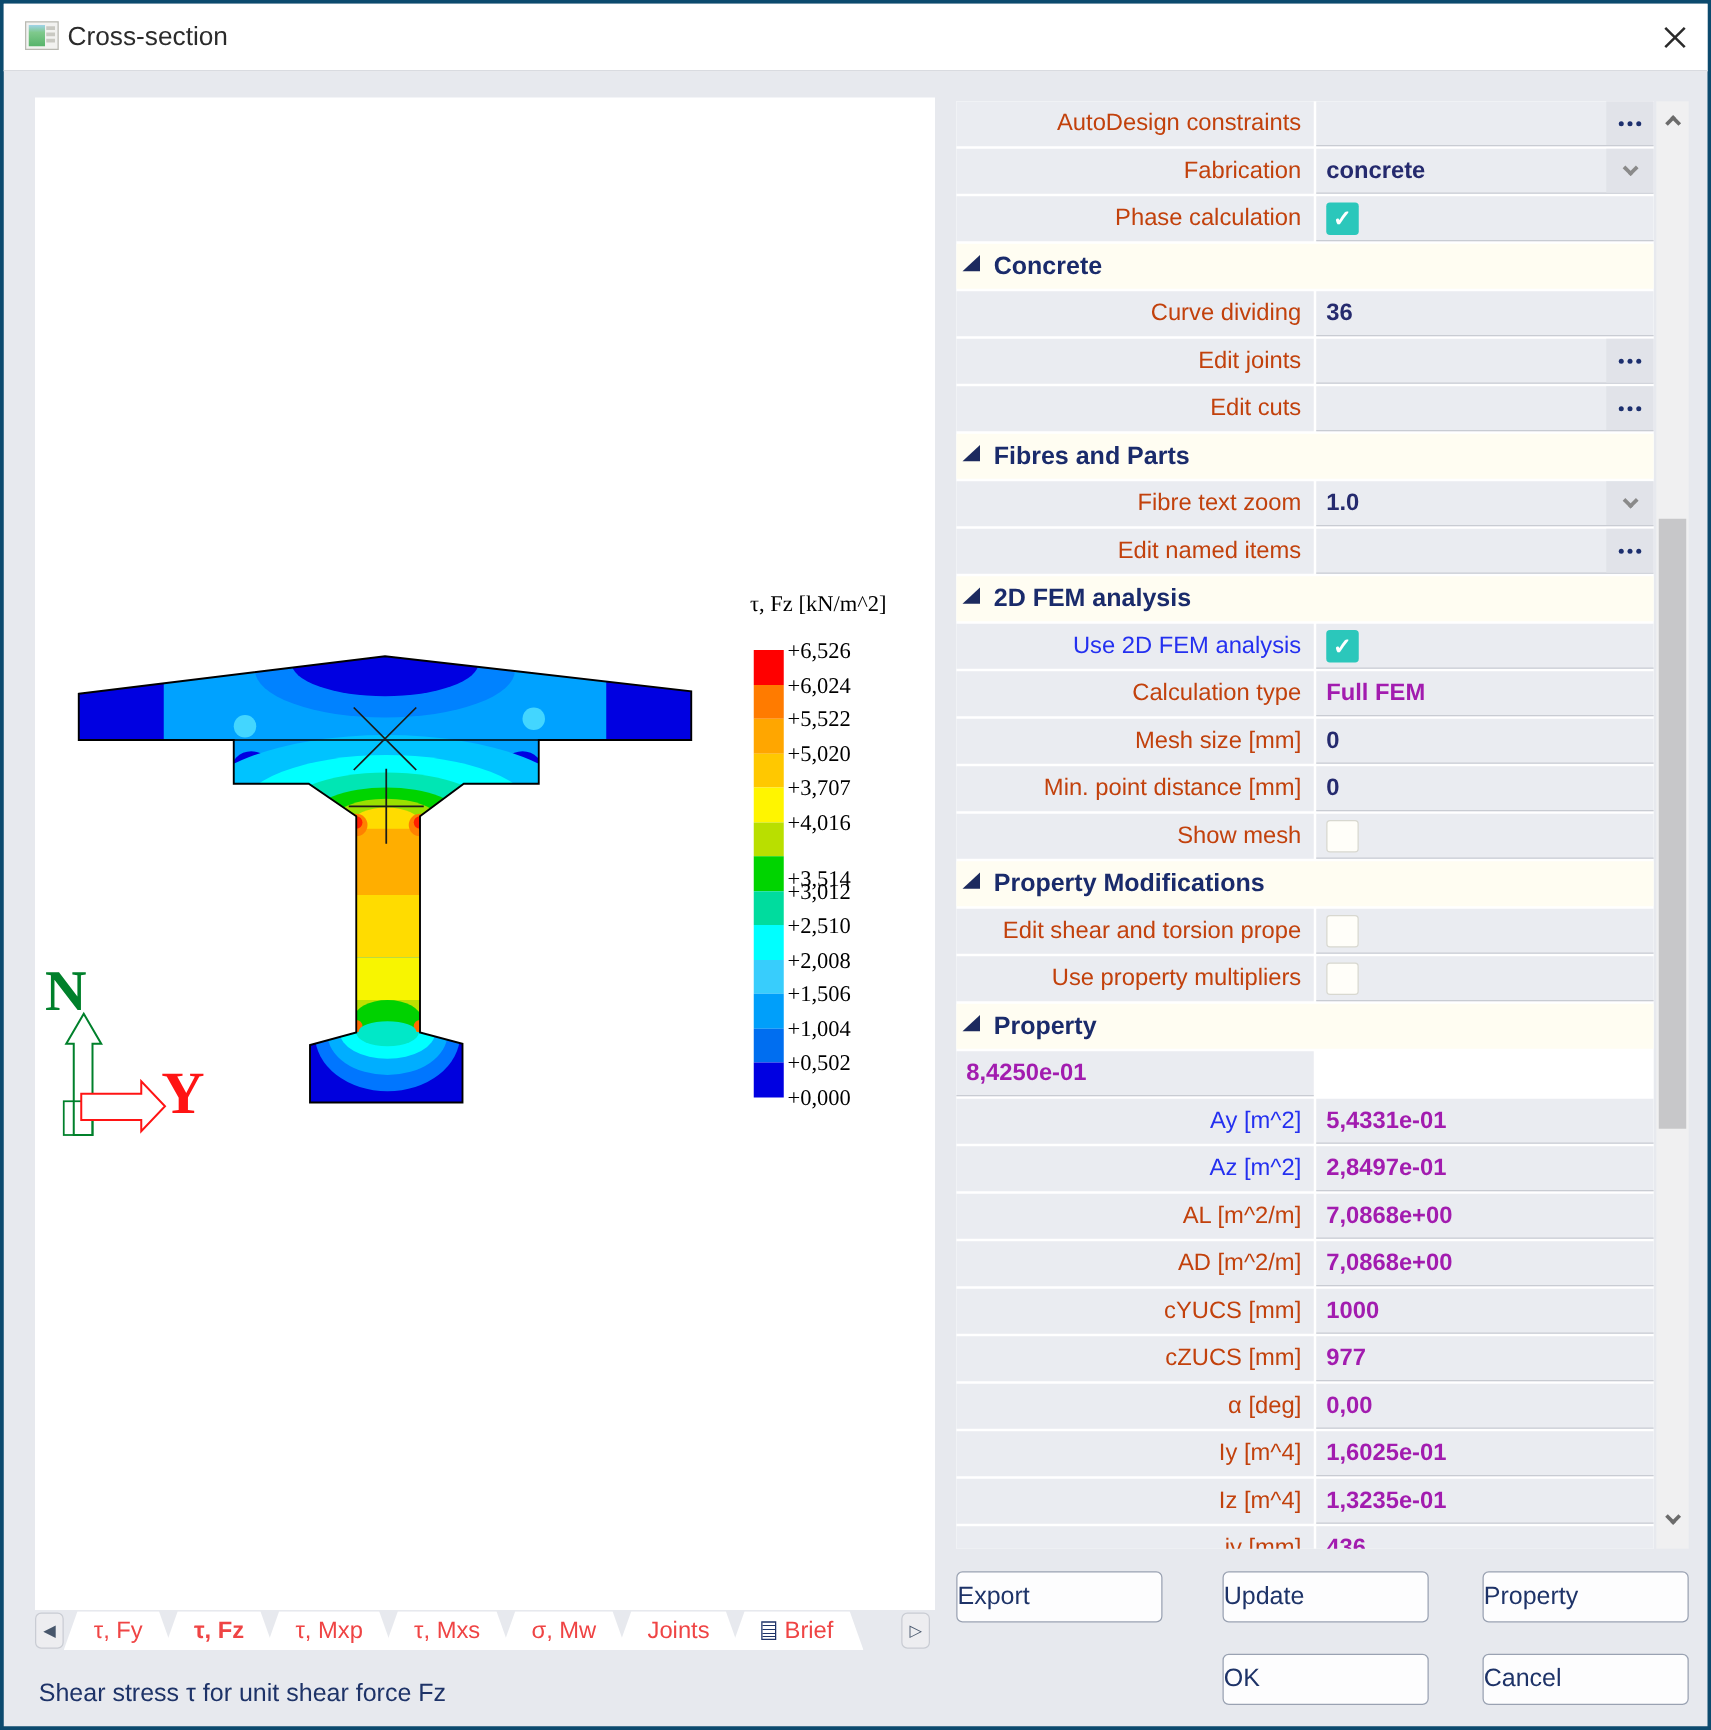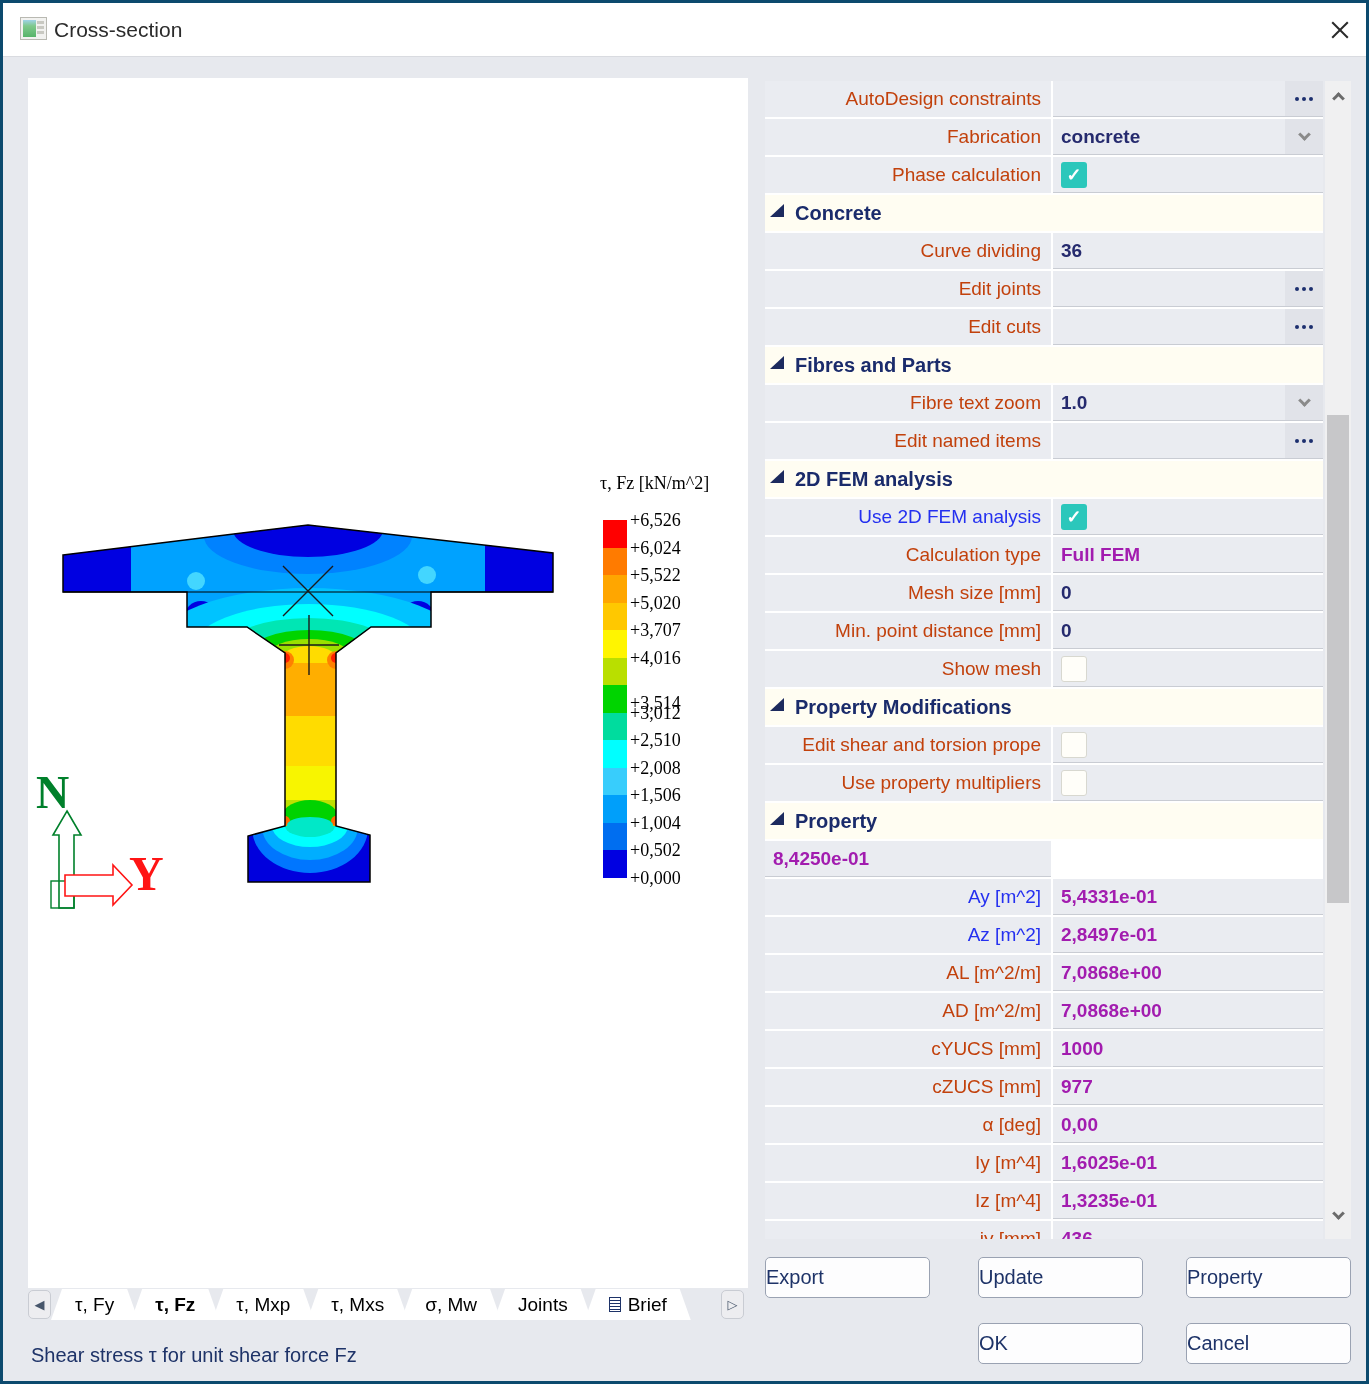--- a/index.html
+++ b/index.html
@@ -40,21 +40,21 @@
   
   .tabstrip { position:absolute; left:25px; top:1286px; width:720px; height:31px; }
   .tabscroll { position:absolute; top:1px; width:23px; height:29px; background:#ededf0;
                border:1px solid #c9ccd3; border-radius:5px; text-align:center; line-height:27px;
                font-size:13px; color:#47566b; }
   .tabscroll.left  { left:0; }
   .tabscroll.right { right:4px; }
   .tabs { position:absolute; left:30px; top:0; height:31px; display:flex; }
   .tab { height:31px; display:flex; align-items:center; gap:7px; padding:0 24px; margin-left:-7px;
          background:#ffffff; clip-path:polygon(11px 0, calc(100% - 11px) 0, 100% 100%, 0 100%);
-         font-size:19px; color:#000000; white-space:nowrap; }
+         font-size:19px; color:#ef4444; white-space:nowrap; }
   .tab.active { font-weight:bold; }
   .doc-icon { width:12px; height:15px; border:1px solid #1e3368; background:
       repeating-linear-gradient(180deg, transparent 0 2px, #1e3368 2px 3px); }
 
   
   .statusbar { position:absolute; left:28px; top:1341px; font-size:20px; color:#1e3368; }
 
   
   .panel { position:absolute; left:762px; top:78px; width:558px; height:1158px;
            background:#ffffff; overflow:hidden; }

